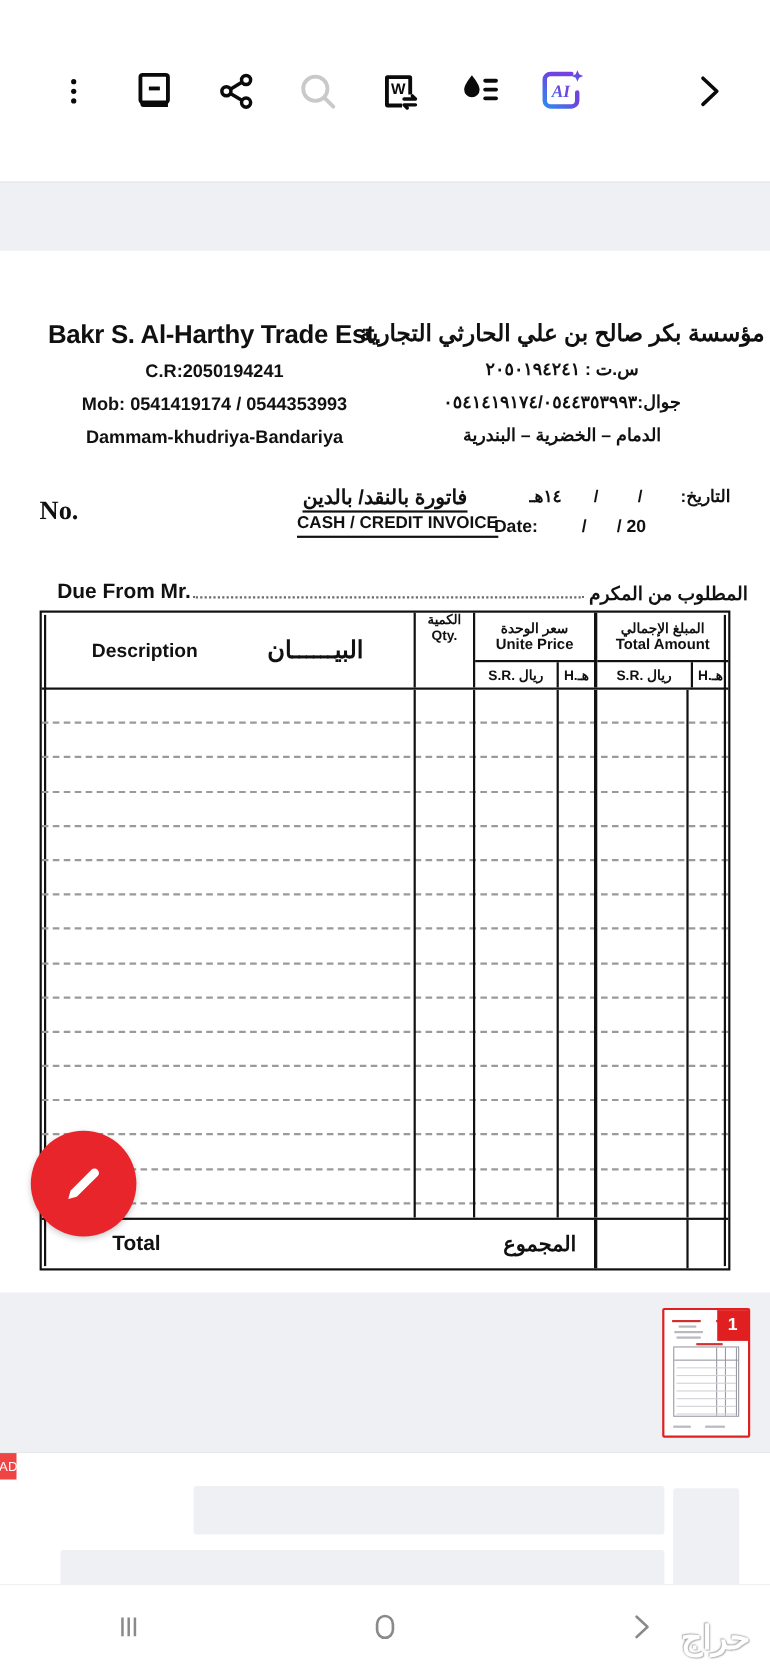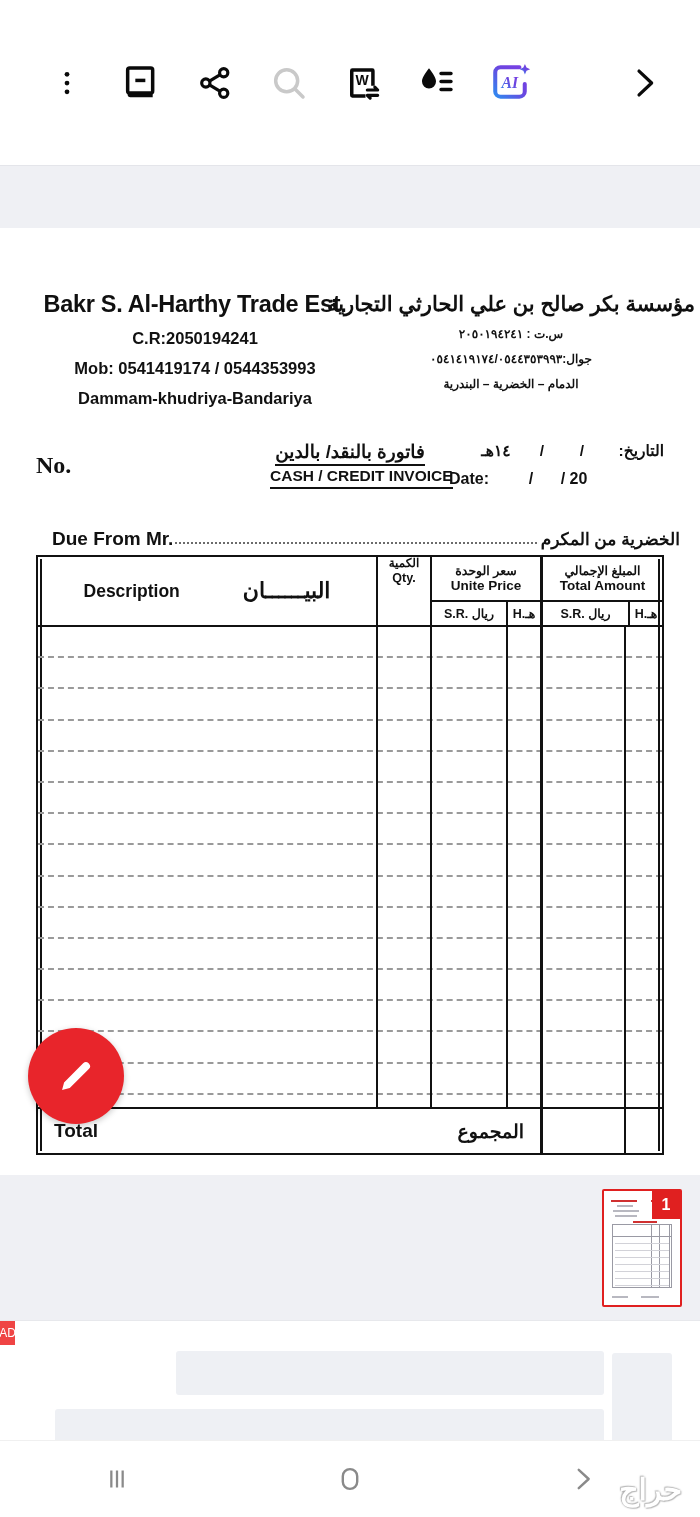--- a/index.html
+++ b/index.html
@@ -58,21 +58,21 @@
   }
   .lh-title-ar {
     font-size: 21px; font-weight: 700; color: #101010;
     white-space: nowrap; line-height: 1.35;
   }
   .lh-line-en {
     font-size: 16.5px; font-weight: 700; color: #111;
     margin-top: 10px; white-space: nowrap; line-height: 1.2;
   }
   .lh-line-ar {
-    font-size: 12px; font-weight: 700; color: #111;
+    font-size: 16px; font-weight: 700; color: #111;
     margin-top: 9px; white-space: nowrap; line-height: 1.3;
   }
 
   
   .meta-row {
     position: absolute; left: 0; top: 212px; width: 700px; height: 56px;
     padding: 0 36px;
   }
   .meta-no {
     position: absolute; left: 36px; top: 12px;
@@ -215,21 +215,21 @@
 
   .tfoot {
     position: absolute; left: 0; right: 0; bottom: 0; height: 46px;
     border-top: 2px solid #111;
   }
   .tf-label {
     position: absolute; left: 0; top: 0; width: 502px; height: 100%;
     display: flex; align-items: center; justify-content: space-between;
     padding: 0 16px;
   }
-  .tf-label .en { font-size: 19px; font-weight: 700; color: #111; }
+  .tf-label .en { font-size: 19px; font-weight: 700; color: #111; margin-left: 48px; }
   .tf-label .ar { font-size: 19px; font-weight: 700; color: #111; direction: rtl; }
   .tf-cells { position: absolute; left: 502px; top: 0; right: 0; height: 100%; }
   .tf-cells .c {
     position: absolute; top: 0; bottom: 0; width: 3px; background: #111;
   }
   .tf-cells .c1 { left: 0; }
   .tf-cells .c2 { left: 84px; width: 2px; }
 
   
   .fab {
@@ -430,21 +430,21 @@
           <span class="lbl">Date:</span>
           <span class="s1">/</span>
           <span class="s2">/ 20</span>
         </div>
       </div>
     </div>
 
     <div class="duefrom">
       <span class="en">Due From Mr.</span>
       <span class="dots"></span>
-      <span class="ar">الخضرية من المكرم</span>
+      <span class="ar">المطلوب من المكرم</span>
     </div>
 
     <div class="inv-table">
 
       <div class="thead">
         <div class="th-desc">
           <span class="en">Description</span>
           <span class="ar">البيــــــان</span>
         </div>
 

